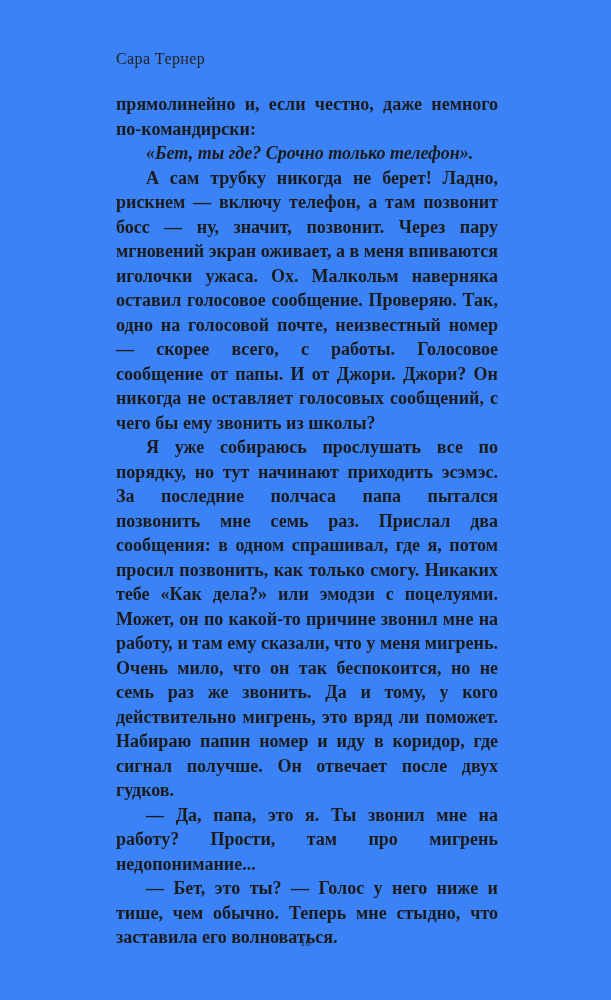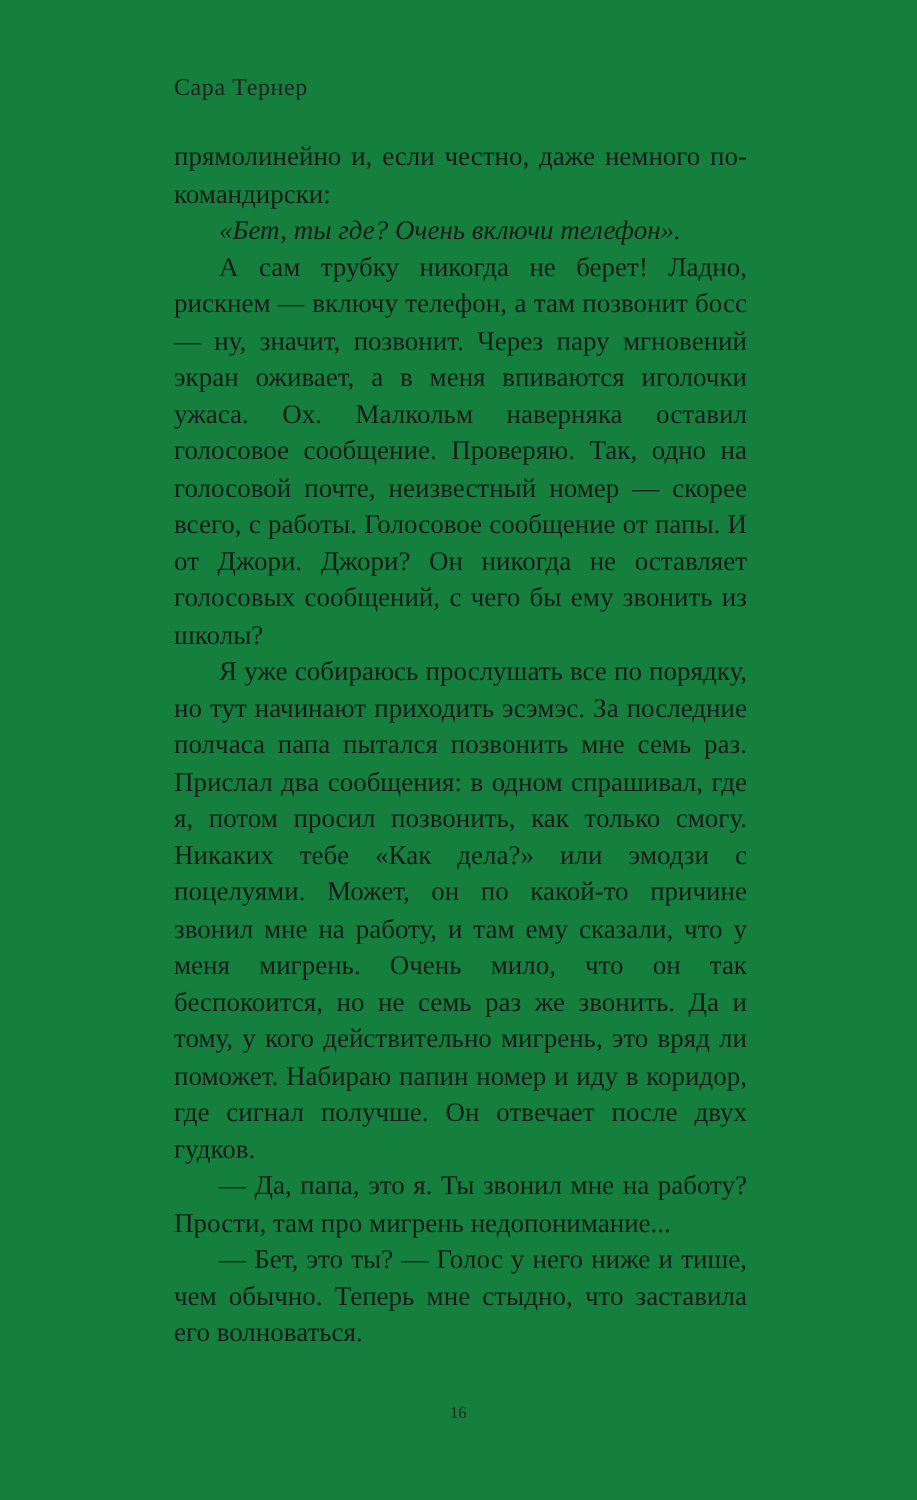--- a/index.html
+++ b/index.html
@@ -4,21 +4,21 @@
 <style>
   html, body {
     margin: 0;
     padding: 0;
     background: #ffffff;
   }
   .page {
     position: relative;
     width: 611px;
     height: 1000px;
-    background: #15803d;
+    background: #3b82f6;
     font-family: "Liberation Serif", serif;
     color: #1b1b1b;
     overflow: hidden;
   }
   .running-header {
     position: absolute;
     top: 50px;
     left: 116px;
     font-size: 16px;
     letter-spacing: 0.4px;
@@ -26,20 +26,21 @@
   }
   .body-text {
     position: absolute;
     top: 92px;
     left: 116px;
     width: 382px;
     font-size: 18px;
     line-height: 24.5px;
     text-align: justify;
     hyphens: auto;
+    font-weight: bold;
     -webkit-hyphens: auto;
   }
   .para {
     margin: 0;
     text-indent: 30px;
   }
   .para.no-indent {
     text-indent: 0;
   }
   .para.italic {
@@ -57,21 +58,21 @@
 </style>
 </head>
 <body>
 
 <div class="page">
 
   <div class="running-header">Сара Тернер</div>
 
   <div class="body-text" lang="ru">
     <p class="para no-indent">прямолинейно и, если честно, даже немного по-командирски:</p>
-    <p class="para italic">«Бет, ты где? Очень включи телефон».</p>
+    <p class="para italic">«Бет, ты где? Срочно только телефон».</p>
     <p class="para">А сам трубку никогда не берет! Ладно, рискнем — включу телефон, а там позвонит босс — ну, значит, позвонит. Через пару мгновений экран оживает, а в меня впиваются иголочки ужаса. Ох. Малкольм наверняка оставил голосовое сообщение. Проверяю. Так, одно на голосовой почте, неизвестный номер — скорее всего, с работы. Голосовое сообщение от папы. И от Джори. Джори? Он никогда не оставляет голосовых сообщений, с чего бы ему звонить из школы?</p>
     <p class="para">Я уже собираюсь прослушать все по порядку, но тут начинают приходить эсэмэс. За последние полчаса папа пытался позвонить мне семь раз. Прислал два сообщения: в одном спрашивал, где я, потом просил позвонить, как только смогу. Никаких тебе «Как дела?» или эмодзи с поцелуями. Может, он по какой-то причине звонил мне на работу, и там ему сказали, что у меня мигрень. Очень мило, что он так беспокоится, но не семь раз же звонить. Да и тому, у кого действительно мигрень, это вряд ли поможет. Набираю папин номер и иду в коридор, где сигнал получше. Он отвечает после двух гудков.</p>
     <p class="para">— Да, папа, это я. Ты звонил мне на работу? Прости, там про мигрень недопонимание...</p>
     <p class="para">— Бет, это ты? — Голос у него ниже и тише, чем обычно. Теперь мне стыдно, что заставила его волноваться.</p>
   </div>
 
   <div class="page-footer">16</div>
 
 </div>
 

